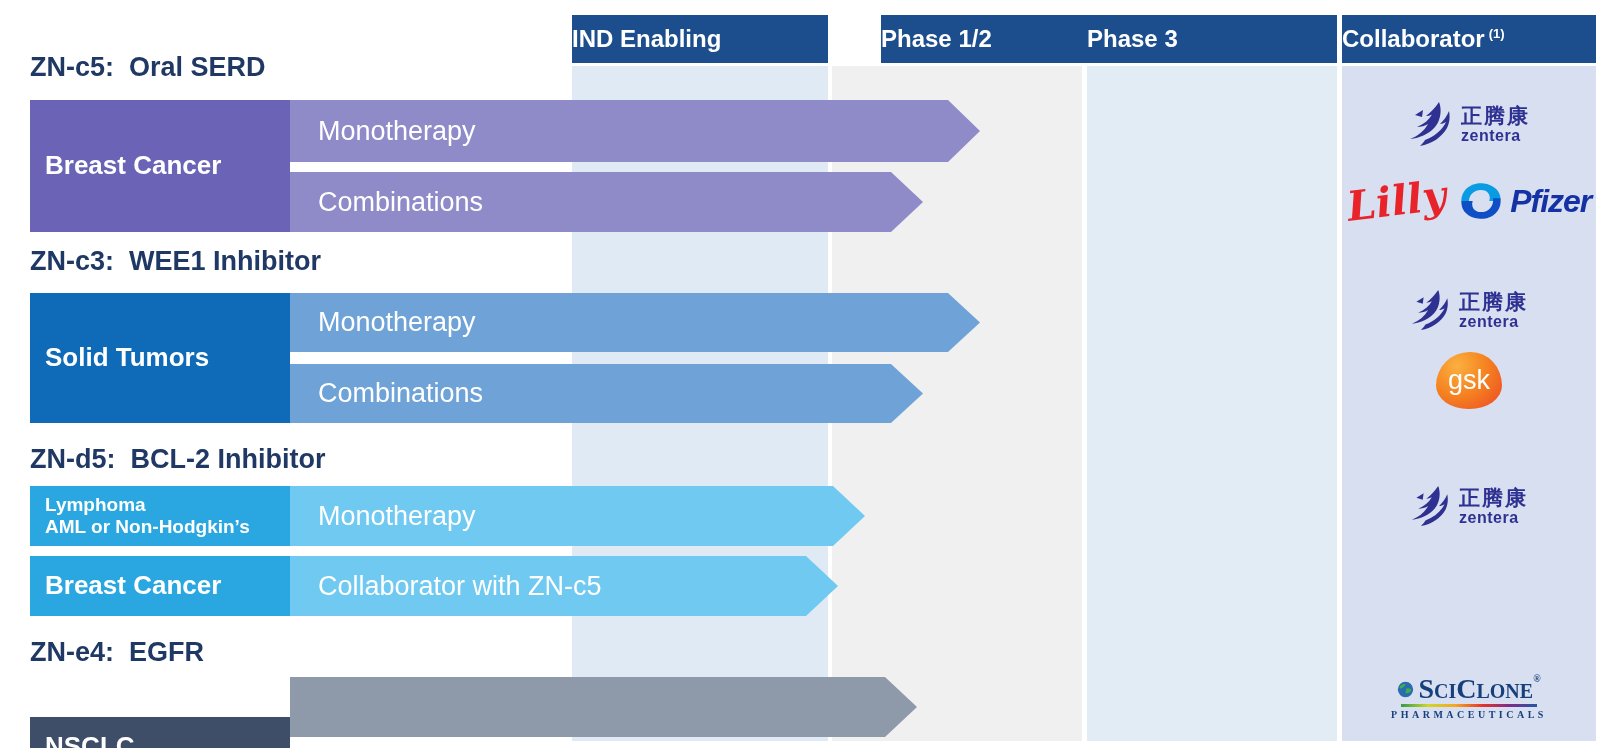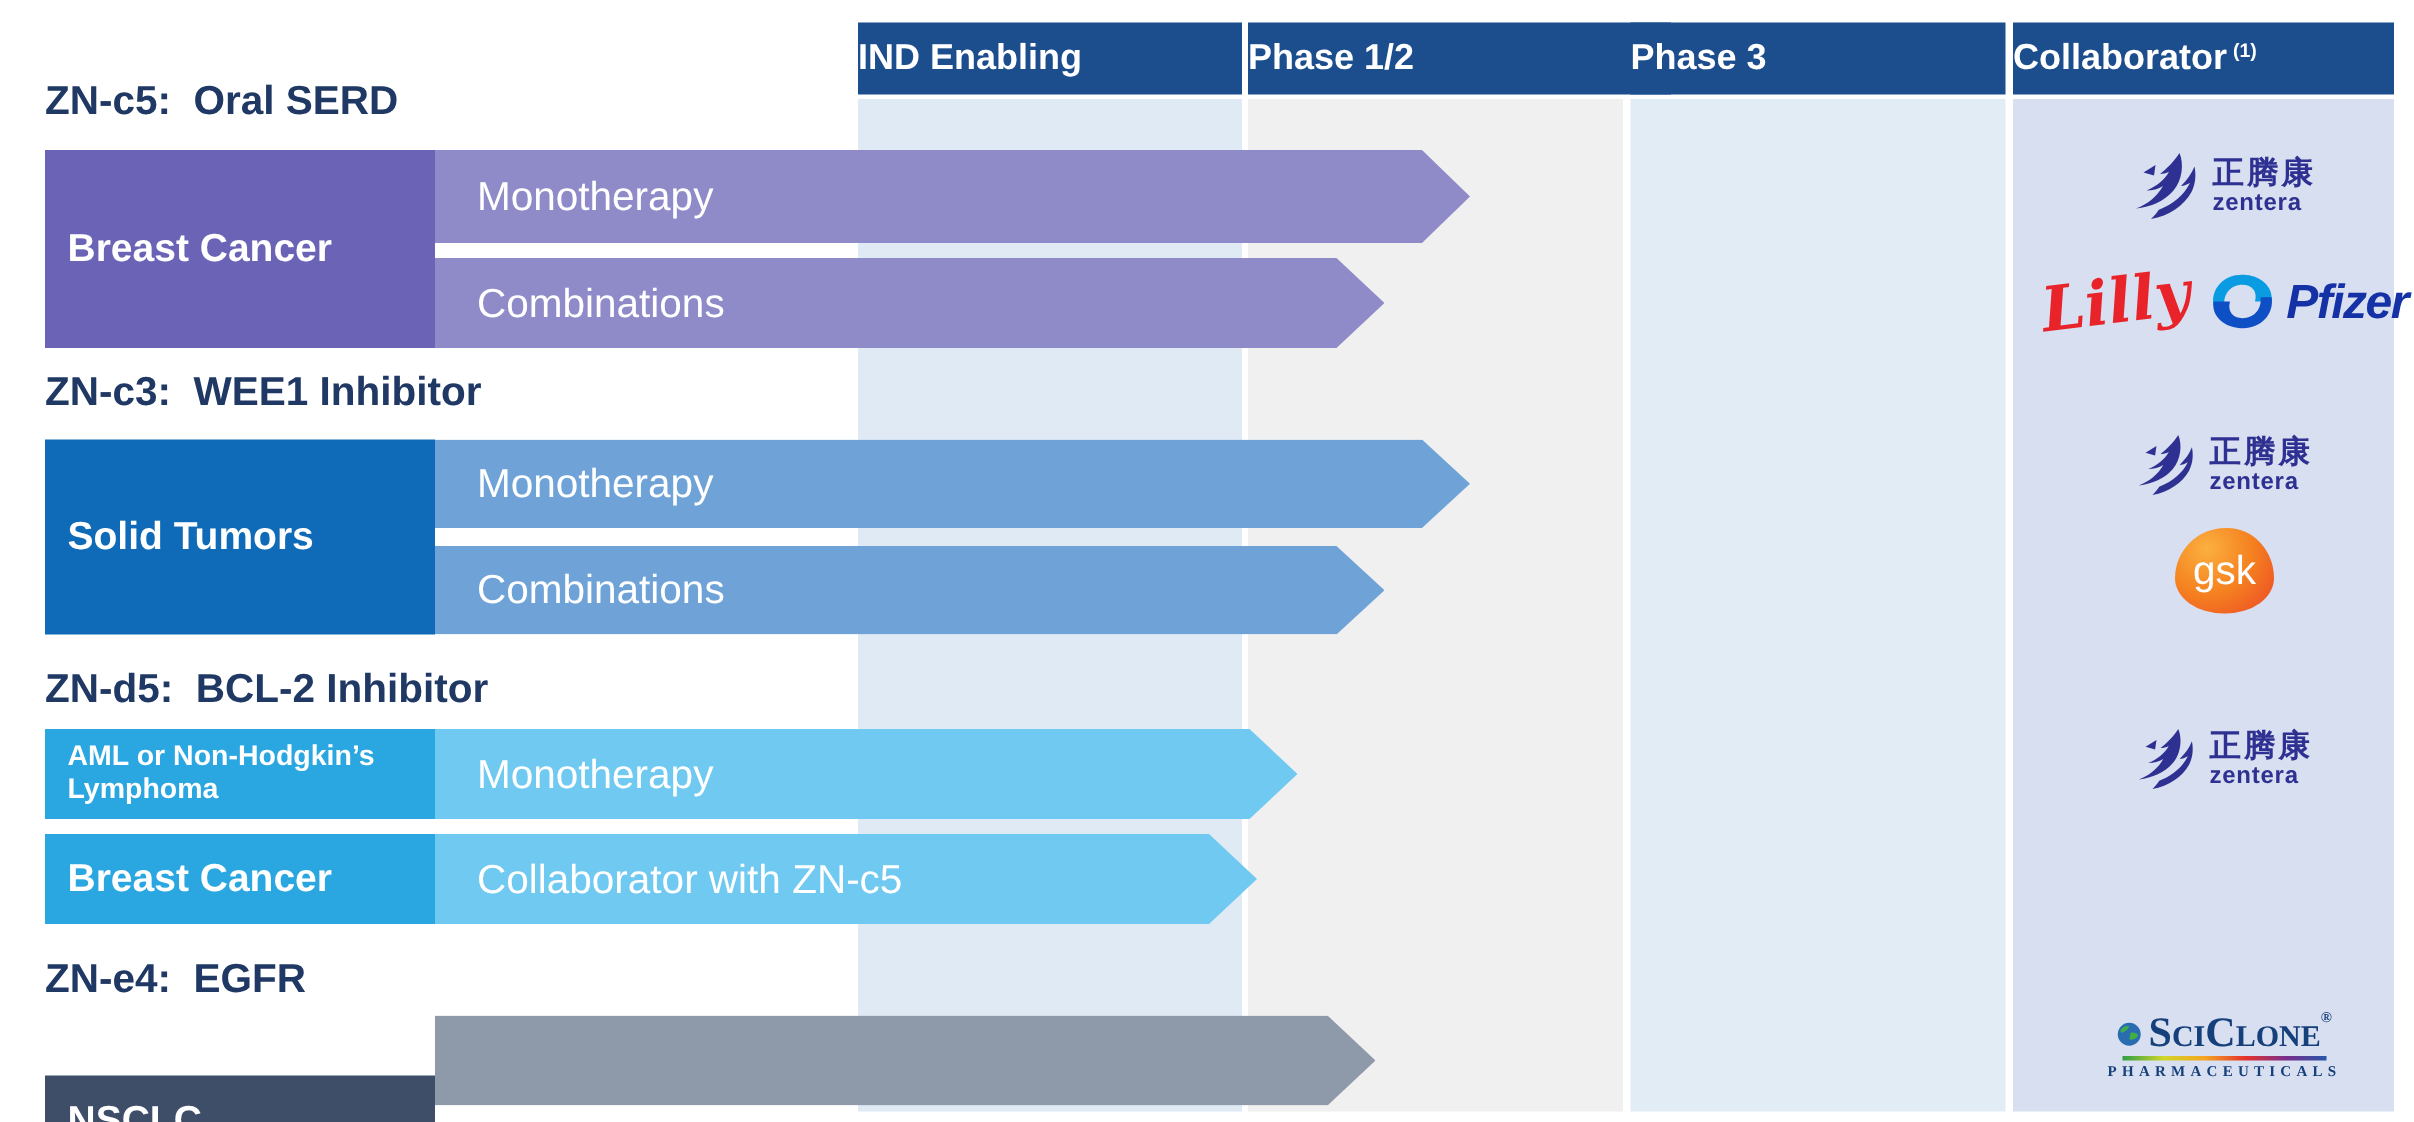--- a/index.html
+++ b/index.html
@@ -33,21 +33,21 @@
 
   
   .arrow{position:absolute;left:290px;color:#fff;display:flex;align-items:center;
          padding-left:28px;box-sizing:border-box;font-size:27px;font-weight:400;
          clip-path:polygon(0 0,calc(100% - 32px) 0,100% 50%,calc(100% - 32px) 100%,0 100%);}
   .ar-s1{background:#8f8ac8;} .ar-s2{background:#6fa3d8;}
   .ar-s3{background:#6fc9f0;} .ar-s4{background:#8e99a9;}
 
   
   .collab{position:absolute;left:1342px;width:254px;display:flex;
-          align-items:center;justify-content:center;padding-left:14px;}
+          align-items:center;justify-content:center;}
 
   
   .zen{gap:9px;}
   .zen-text{display:flex;flex-direction:column;align-items:flex-start;line-height:1;}
   .zen-cn{color:#2e3192;font-weight:700;font-size:21px;letter-spacing:2px;}
   .zen-en{color:#2e3192;font-weight:700;font-size:16px;letter-spacing:.5px;margin-top:2px;}
 
   
   .lilly{color:#e8242a;font-family:"DejaVu Serif",serif;font-style:italic;
          font-weight:700;font-size:41px;transform:rotate(-7deg);margin-right:8px;}
@@ -77,21 +77,21 @@
 <div class="stage">
 
   <div class="band band-ind"></div>
   <div class="band band-p12"></div>
   <div class="band band-p3"></div>
   <div class="band band-collab"></div>
 
   <div class="hcell" style="left:572px;width:256px">
     <span>IND Enabling</span>
   </div>
-  <div class="hcell" style="left:832px;width:282px">
+  <div class="hcell" style="left:881px;width:282px">
     <span>Phase 1/2</span>
   </div>
   <div class="hcell" style="left:1087px;width:250px">
     <span>Phase 3</span>
   </div>
   <div class="hcell" style="left:1342px;width:254px">
     <span>Collaborator</span>
     <sup>(1)</sup>
   </div>
 
@@ -112,22 +112,22 @@
   </div>
   <div class="arrow ar-s2" style="top:293px;height:59px;width:690px">
     <span>Monotherapy</span>
   </div>
   <div class="arrow ar-s2" style="top:364px;height:59px;width:633px">
     <span>Combinations</span>
   </div>
 
   <div class="sec-title" style="top:444px">ZN-d5:  BCL-2 Inhibitor</div>
   <div class="ind-box bg-s3 small" style="top:486px;height:60px">
+    <span>Lymphoma</span>
     <span>AML or Non-Hodgkin’s</span>
-    <span>Lymphoma</span>
   </div>
   <div class="arrow ar-s3" style="top:486px;height:60px;width:575px">
     <span>Monotherapy</span>
   </div>
   <div class="ind-box bg-s3" style="top:556px;height:60px">
     <span>Breast Cancer</span>
   </div>
   <div class="arrow ar-s3" style="top:556px;height:60px;width:548px">
     <span>Collaborator with ZN-c5</span>
   </div>

